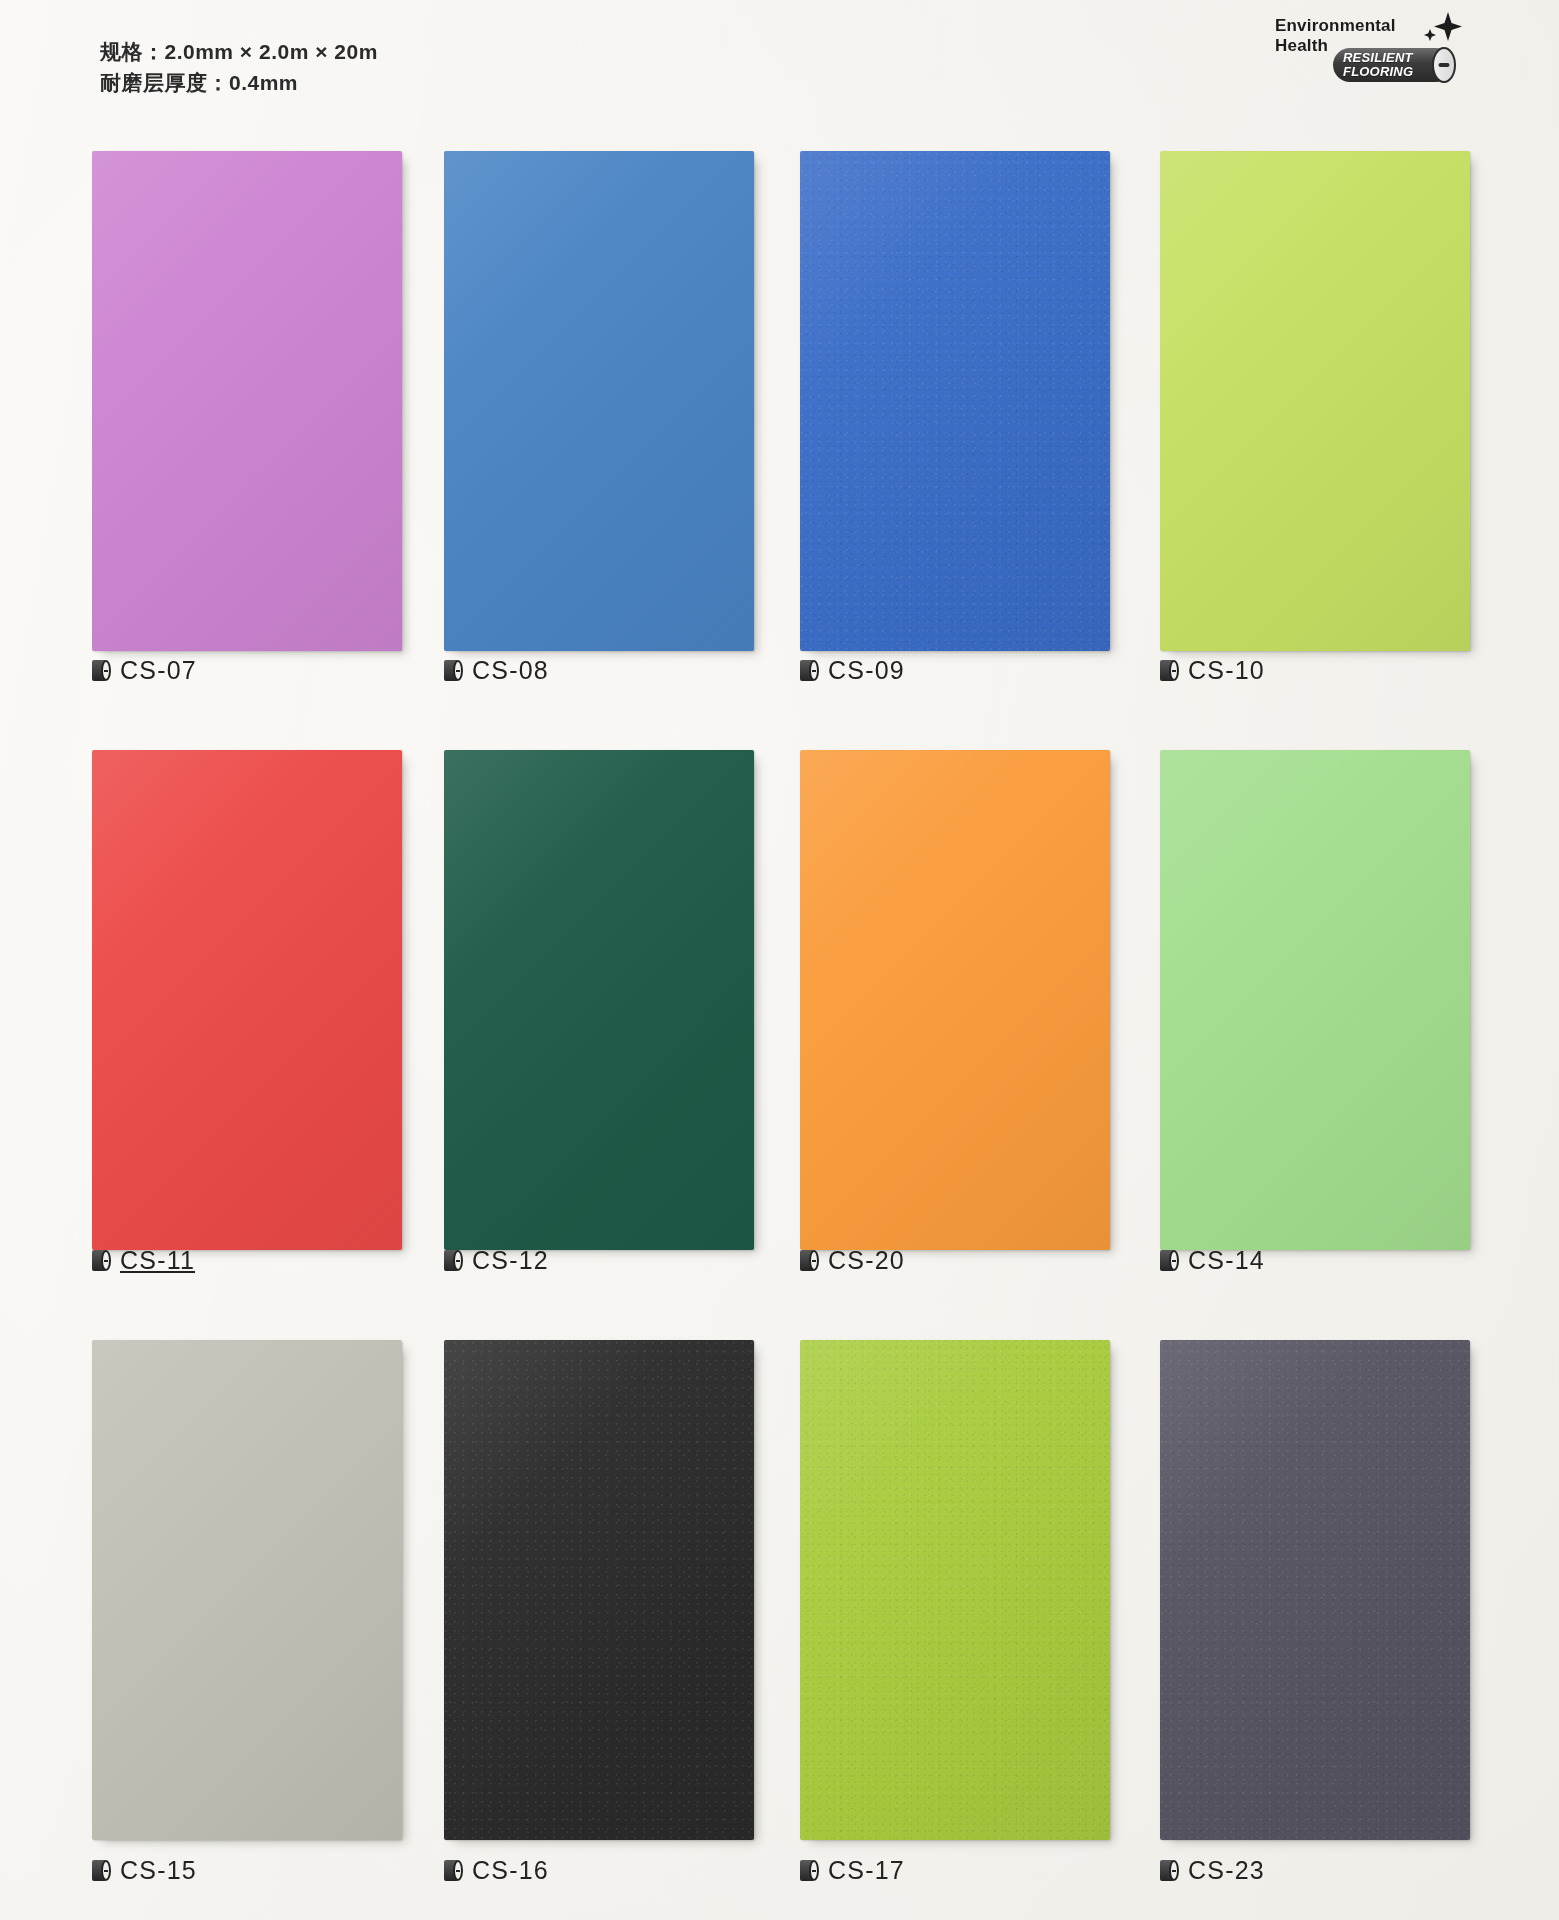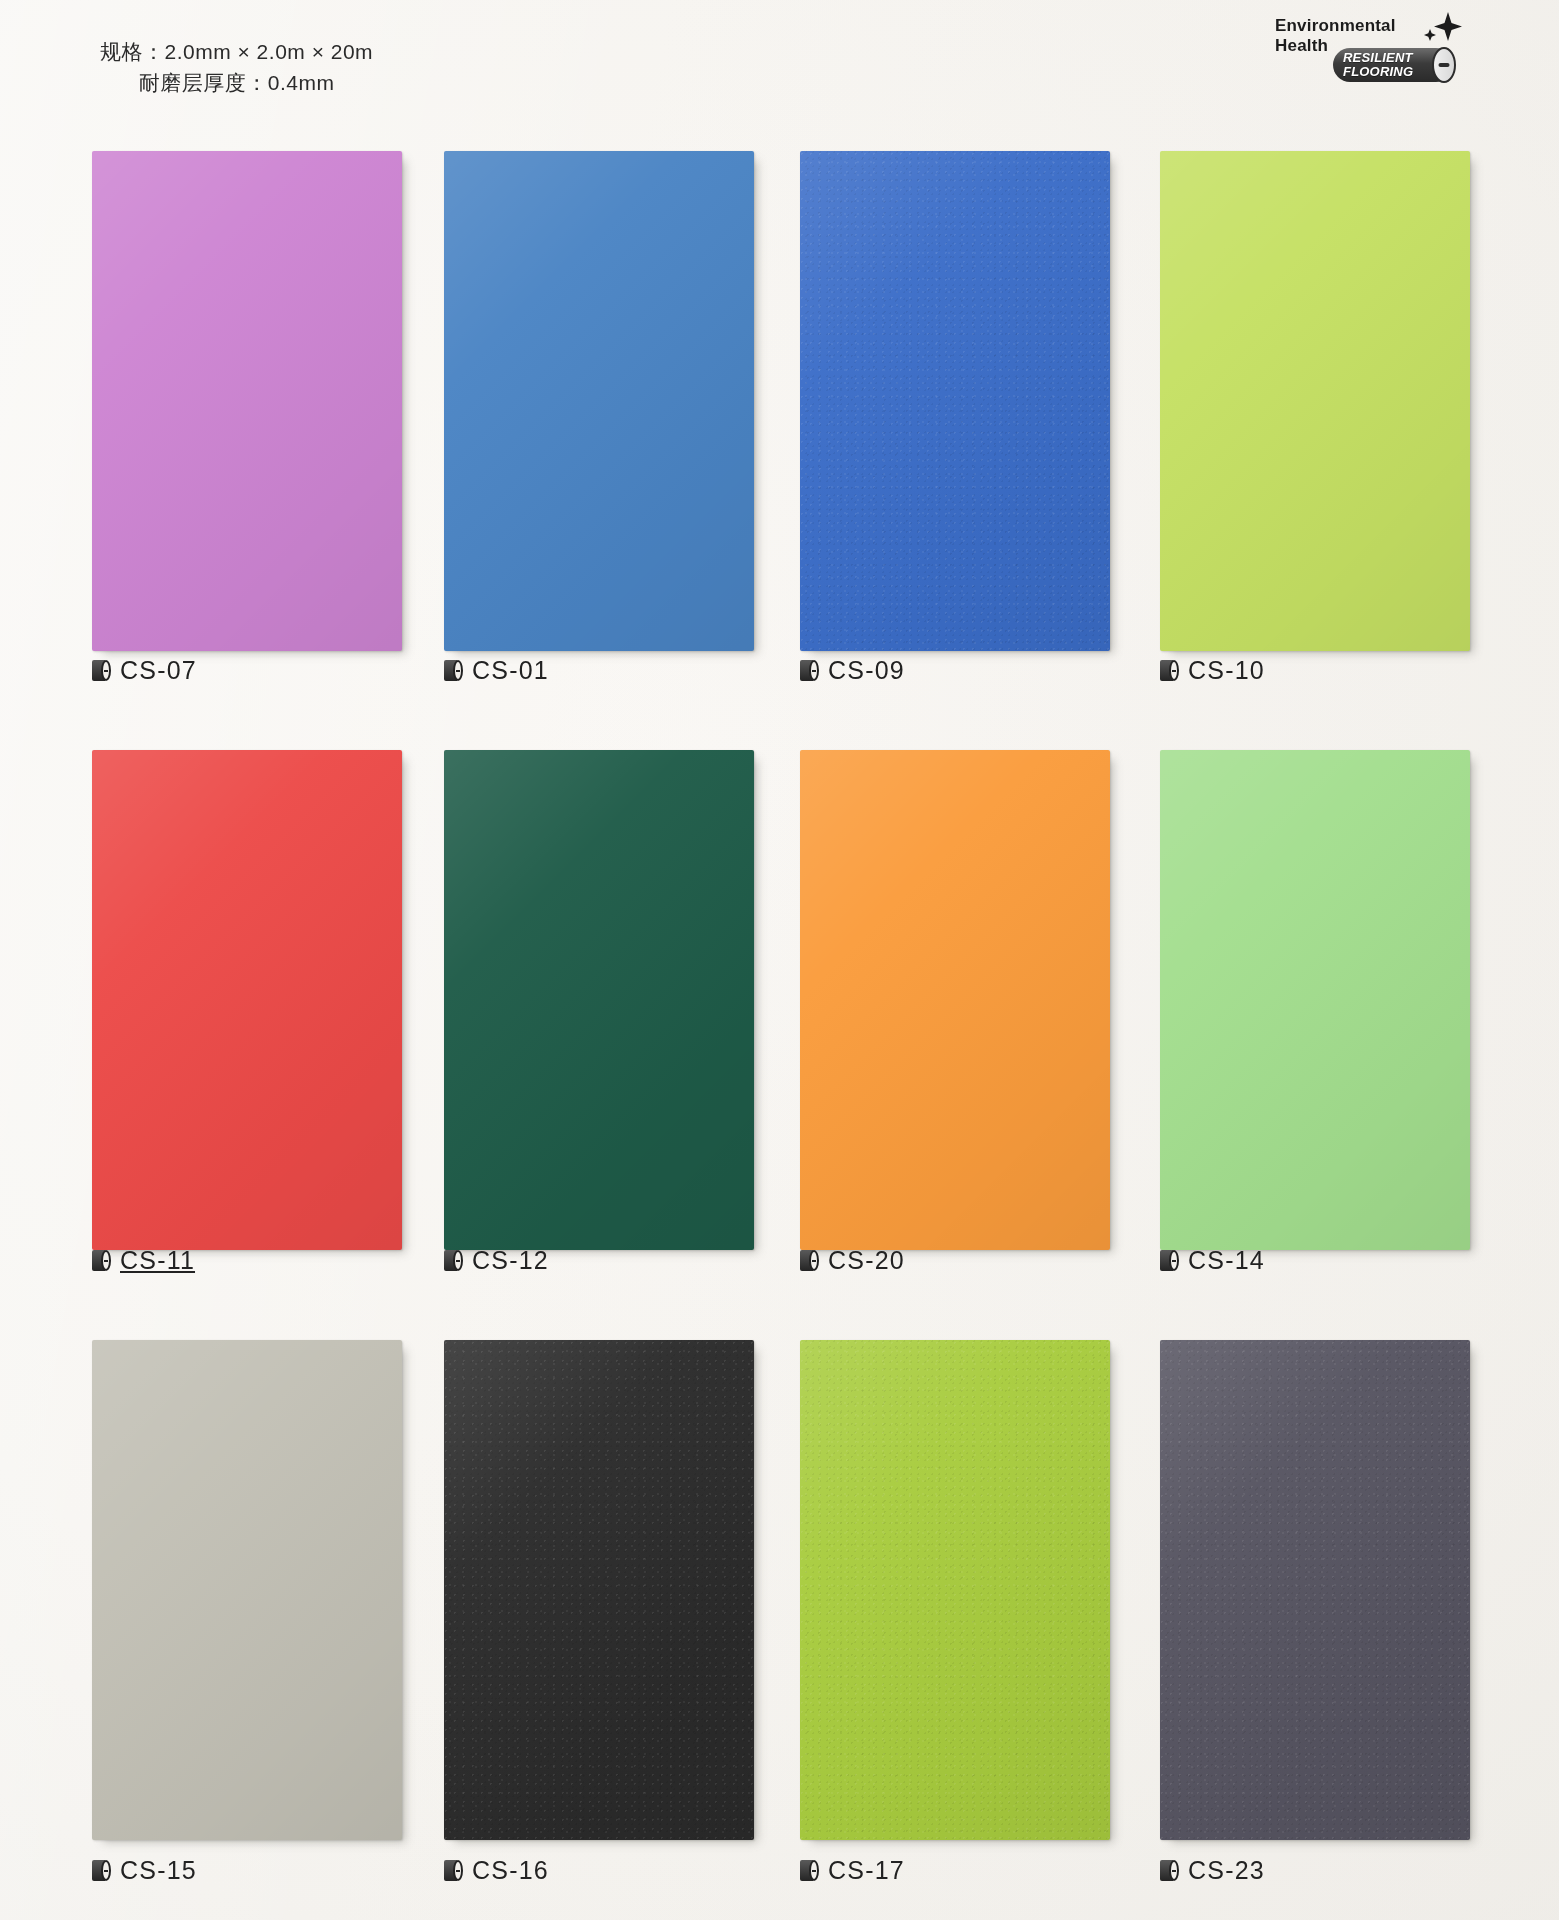--- a/index.html
+++ b/index.html
@@ -24,21 +24,21 @@
 
   
   .spec{
     position:absolute;left:100px;top:36px;
     color:#2b2b2b;
     font-size:21px;
     line-height:31px;
     letter-spacing:.5px;
     white-space:nowrap;
   }
-  .spec div{font-weight:400;text-align:center;}
+  .spec div{font-weight:700;}
 
   
   .logo{
     position:absolute;right:84px;top:10px;
     width:200px;height:76px;
   }
   .logo-text{
     position:absolute;left:0;top:6px;
     font-size:17px;font-weight:bold;color:#1c1c1c;
     line-height:20px;letter-spacing:.2px;
@@ -174,21 +174,21 @@
       <span>CS-07</span>
     </div>
     <div class="cell" style="left: 444px; top: 143px; width: 310px; height: 500px;">
       <div class="swatch" style="background: rgb(74, 132, 196);"></div>
     </div>
     <div class="label" style="left: 444px; top: 648px;">
       <span class="bullet">
         <i></i>
         <b></b>
       </span>
-      <span>CS-01</span>
+      <span>CS-08</span>
     </div>
     <div class="cell" style="left: 800px; top: 143px; width: 310px; height: 500px;">
       <div class="swatch texture" style="background: rgb(59, 109, 200);"></div>
     </div>
     <div class="label" style="left: 800px; top: 648px;">
       <span class="bullet">
         <i></i>
         <b></b>
       </span>
       <span>CS-09</span>

